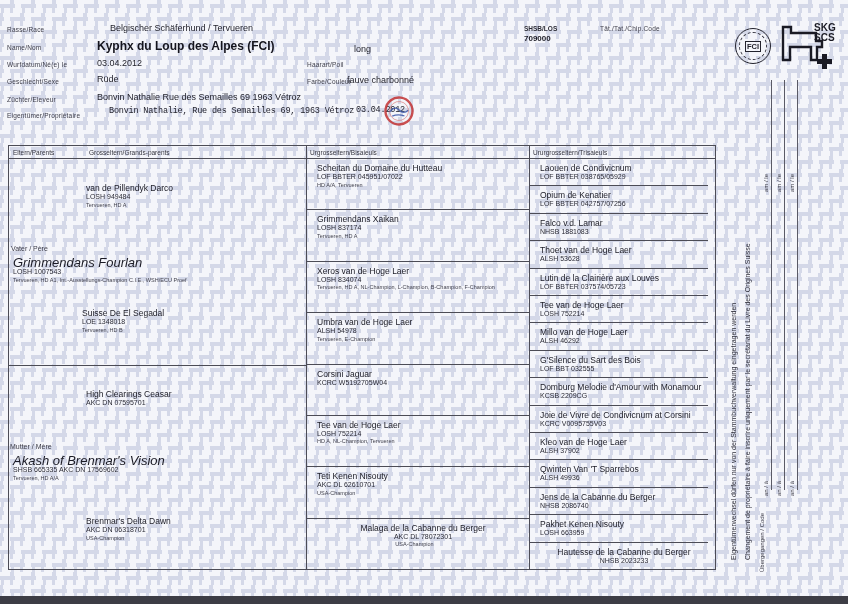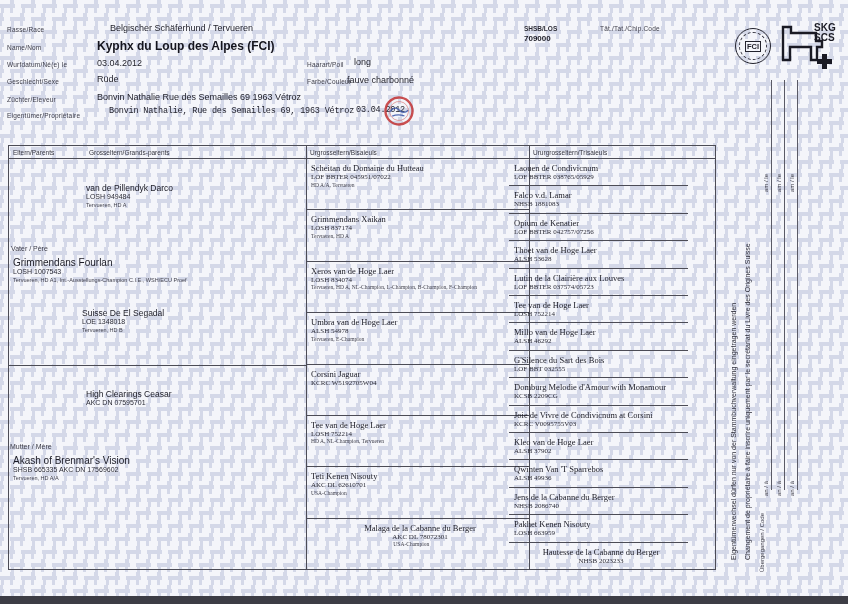--- a/index.html
+++ b/index.html
@@ -12,27 +12,27 @@
   .title{font-size:12px;font-weight:bold;color:#15151e;}
   .typed{font-family:"Liberation Mono",monospace;font-size:8.5px;color:#23232e;letter-spacing:-.2px;padding-left:12px;}
   .bold-sm{font-size:6.5px;font-weight:bold;color:#2c2c36;}
   .bold-num{font-size:8px;font-weight:bold;color:#1c1c26;}
   .table{position:absolute;left:8px;top:145px;width:708px;height:425px;
          border:1px solid #4c4c56;box-sizing:border-box;}
   .thead{position:absolute;left:0;top:0;width:100%;height:13px;border-bottom:1px solid #4c4c56;box-sizing:border-box;}
   .vline{position:absolute;top:0;width:1px;height:100%;background:#4c4c56;}
   .midline{position:absolute;left:0;top:219px;width:297px;height:1px;background:#4c4c56;}
   .colcells{position:absolute;top:13px;bottom:0;display:flex;flex-direction:column;}
-  .cell{flex:1;border-bottom:1px solid #4c4c56;box-sizing:border-box;padding:4px 0 0 5px;overflow:hidden;font-family:Liberation Serif, serif;}
+  .cell{flex:1;border-bottom:1px solid #4c4c56;box-sizing:border-box;padding:4px 0 0 11px;overflow:hidden;}
   .cell:last-child{border-bottom:none;text-align:center;}
   .colhdr{font-size:6.5px;color:#33333e;position:absolute;top:3px;}
   .dog .name{font-size:8.5px;color:#1b1b25;line-height:10px;}
   .dog .reg{font-size:7px;color:#2b2b36;line-height:8.5px;}
   .dog .info{font-size:6px;color:#42424e;line-height:7px;transform:scale(.92);transform-origin:0 0;white-space:nowrap;}
-  .parent .name{font-size:10px;}
+  .parent .name{font-size:13px;font-style:italic;}
   .sexlbl{font-size:7px;color:#3a3a46;}
   .vtext{writing-mode:vertical-rl;transform:rotate(180deg);font-size:7px;color:#2e2e3a;white-space:nowrap;}
   .vsmall{writing-mode:vertical-rl;transform:rotate(180deg);font-size:6px;color:#3a3a46;white-space:nowrap;}
   .rule{position:absolute;width:1px;background:#5a5a66;}
   .fci{position:absolute;left:735px;top:28px;width:36px;height:36px;border:1.6px solid #23232e;
        border-radius:50%;box-sizing:border-box;display:flex;align-items:center;justify-content:center;}
   .fci-inner{position:absolute;inset:3px;border:1px dashed #3a3a46;border-radius:50%;}
   .fci-txt{font-size:7.5px;font-weight:bold;border:1px solid #23232e;padding:0 1px;background:rgba(250,250,253,.75);z-index:1;}
   .stamp{position:absolute;left:381px;top:94px;transform:rotate(8deg);}
   .botbar{position:absolute;left:0;top:596px;width:848px;height:8px;background:#3d3d45;}
@@ -2120,21 +2120,21 @@
   <div class="abs lbl" style="left:7px;top:26px">Rasse/Race</div>
   <div class="abs val" style="left:110px;top:23px">Belgischer Schäferhund / Tervueren</div>
 
   <div class="abs lbl" style="left:7px;top:44px">Name/Nom</div>
   <div class="abs title" style="left:97px;top:39px">Kyphx du Loup des Alpes (FCI)</div>
 
   <div class="abs lbl" style="left:7px;top:61px">Wurfdatum/Né(e) le</div>
   <div class="abs val" style="left:97px;top:58px">03.04.2012</div>
 
   <div class="abs lbl" style="left:307px;top:61px">Haarart/Poil</div>
-  <div class="abs val" style="left:354px;top:57px">long</div>
+  <div class="abs val" style="left:354px;top:44px">long</div>
 
   <div class="abs lbl" style="left:7px;top:78px">Geschlecht/Sexe</div>
   <div class="abs val" style="left:97px;top:74px">Rüde</div>
 
   <div class="abs lbl" style="left:307px;top:78px">Farbe/Couleur</div>
   <div class="abs val" style="left:347px;top:75px">fauve charbonné</div>
 
   <div class="abs lbl" style="left:7px;top:96px">Züchter/Eleveur</div>
   <div class="abs val" style="left:97px;top:92px">Bonvin Nathalie Rue des Semailles 69 1963 Vétroz</div>
 
@@ -2211,32 +2211,32 @@
         <div class="reg">AKC DL 62610701</div>
         <div class="info">USA-Champion</div>
       </div>
       <div class="cell dog">
         <div class="name">Malaga de la Cabanne du Berger</div>
         <div class="reg">AKC DL 78072301</div>
         <div class="info">USA-Champion</div>
       </div>
     </div>
 
-    <div class="colcells" style="left:500px;width:179px">
+    <div class="colcells" style="left:520px;width:179px">
       <div class="cell dog">
         <div class="name">Laouen de Condivicnum</div>
         <div class="reg">LOF BBTER 038765/05929</div>
       </div>
       <div class="cell dog">
+        <div class="name">Opium de Kenatier</div>
+        <div class="reg">LOF BBTER 042757/07256</div>
+      </div>
+      <div class="cell dog">
         <div class="name">Falco v.d. Lamar</div>
         <div class="reg">NHSB 1881083</div>
-      </div>
-      <div class="cell dog">
-        <div class="name">Opium de Kenatier</div>
-        <div class="reg">LOF BBTER 042757/07256</div>
       </div>
       <div class="cell dog">
         <div class="name">Thoet van de Hoge Laer</div>
         <div class="reg">ALSH 53628</div>
       </div>
       <div class="cell dog">
         <div class="name">Lutin de la Clairière aux Louves</div>
         <div class="reg">LOF BBTER 037574/05723</div>
       </div>
       <div class="cell dog">
@@ -2307,20 +2307,25 @@
     <div class="info"></div>
   </div>
 
   <div class="abs sexlbl" style="left:10px;top:443px">Mutter / Mère</div>
   <div class="abs dog parent" style="left:13px;top:456px">
     <div class="name">Akash of Brenmar's Vision</div>
     <div class="reg">SHSB 665335 AKC DN 17569602</div>
     <div class="info">Tervueren, HD A/A</div>
   </div>
 
+  <div class="abs dog" style="left:86px;top:516px">
+    <div class="name">Brenmar's Delta Dawn</div>
+    <div class="reg">AKC DN 06318701</div>
+    <div class="info">USA-Champion</div>
+  </div>
 
   <div class="abs vtext" style="left:730px;top:215px;height:345px">Eigentümerwechsel dürfen nur von der Stammbuchverwaltung eingetragen werden</div>
   <div class="abs vtext" style="left:744px;top:190px;height:370px">Changement de propriétaire à faire inscrire uniquement par le secrétariat du Livre des Origines Suisse</div>
 
   <div class="rule" style="left:771px;top:80px;height:410px"></div>
   <div class="rule" style="left:784px;top:80px;height:410px"></div>
   <div class="rule" style="left:797px;top:80px;height:410px"></div>
 
   <div class="abs vsmall" style="left:763px;top:162px;height:30px">am / le</div>
   <div class="abs vsmall" style="left:776px;top:162px;height:30px">am / le</div>

